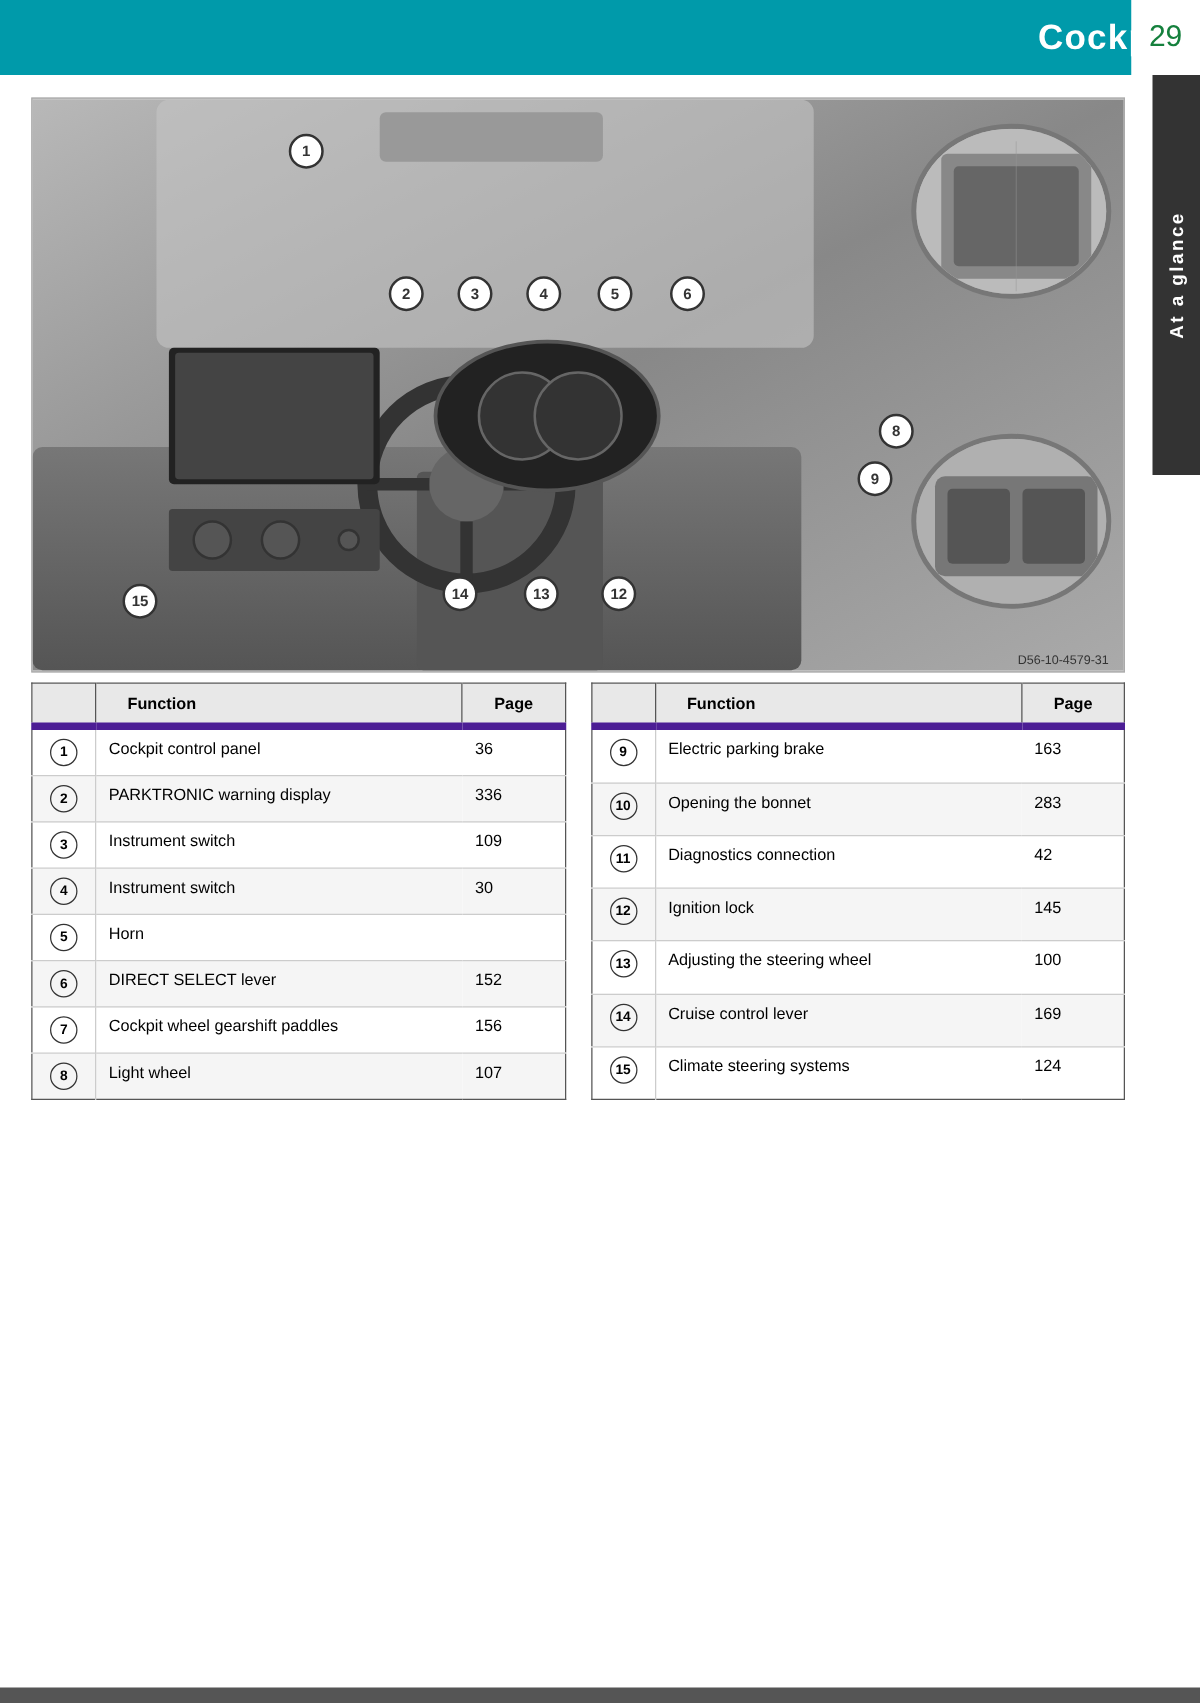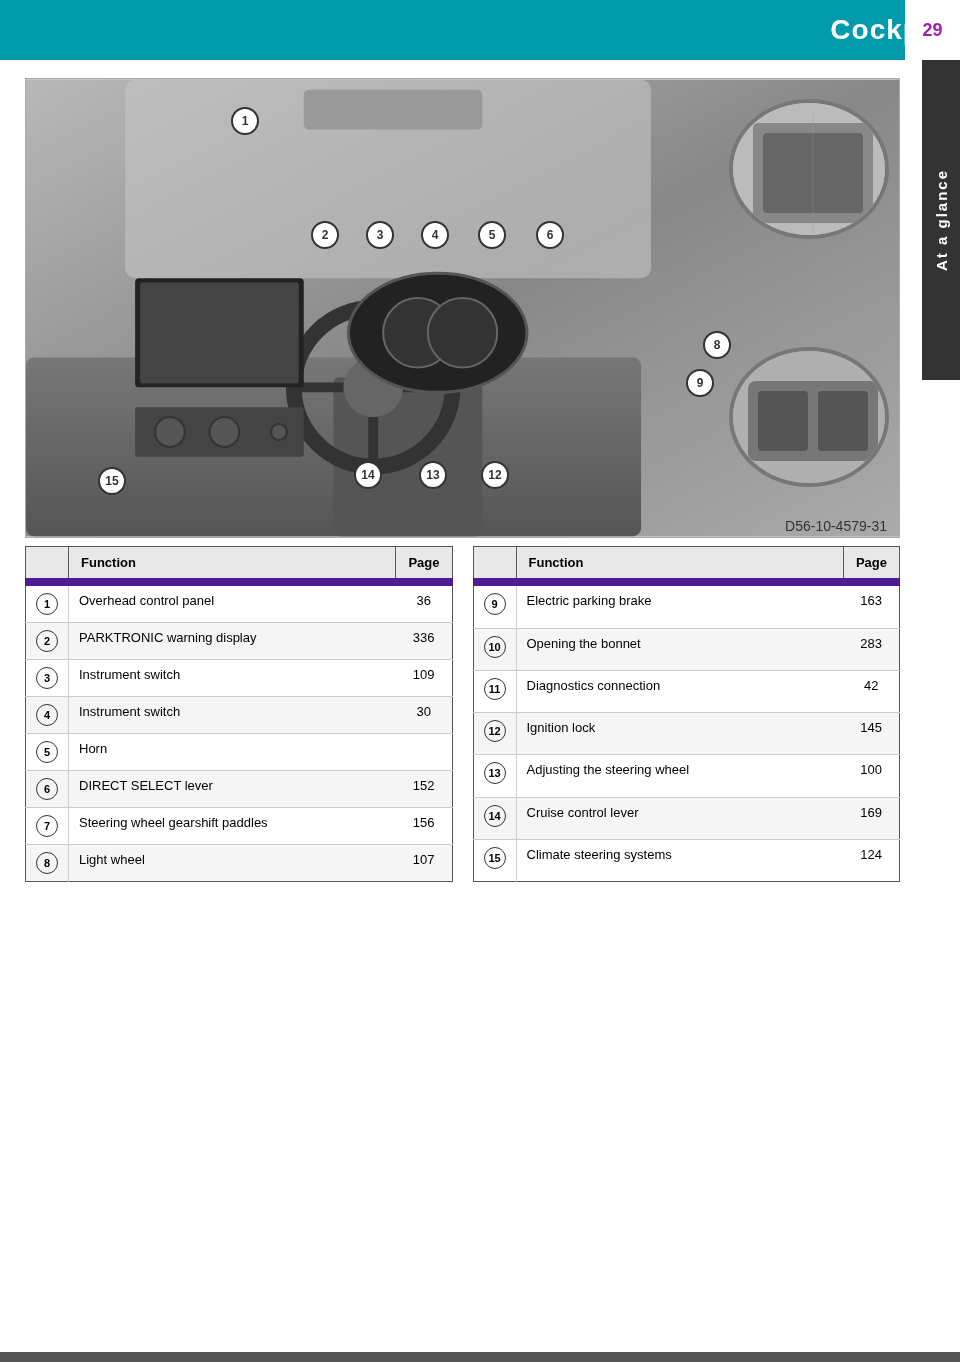--- a/index.html
+++ b/index.html
@@ -34,23 +34,23 @@
       right: 0;
       top: 0;
       background: #fff;
       width: 55px;
       height: 60px;
       display: flex;
       align-items: center;
       justify-content: center;
     }
     .page-number {
-      font-size: 18px;
-      font-weight: bold;
-      color: #a21caf;
+      font-size: 24px;
+      font-weight: normal;
+      color: #15803d;
     }
 
     
     .side-tab {
       position: absolute;
       right: 0;
       top: 60px;
       width: 38px;
       background: #333;
       height: 320px;
@@ -113,25 +113,25 @@
     }
 
     .function-table {
       flex: 1;
       border-collapse: collapse;
       border: 1px solid #555;
     }
 
     .function-table th {
       background: #e8e8e8;
-      padding: 8px 12px;
+      padding: 8px 25px;
       text-align: left;
       font-weight: bold;
       font-size: 13px;
-      border-bottom: 8px solid #4c1d95;
+      border-bottom: 6px solid #4c1d95;
       border-right: 1px solid #555;
     }
 
     .function-table th:last-child {
       border-right: none;
     }
 
     .function-table td {
       padding: 7px 10px;
       border-bottom: 1px solid #ccc;
@@ -139,21 +139,21 @@
       font-size: 13px;
     }
 
     .function-table td:first-child {
       text-align: center;
       width: 36px;
       border-right: 1px solid #ccc;
     }
 
     .function-table td:last-child {
-      text-align: center;
+      text-align: left;
       width: 45px;
     }
 
     .function-table tr:last-child td {
       border-bottom: none;
     }
 
     .function-table tr:nth-child(even) {
       background: #f5f5f5;
     }
@@ -212,21 +212,21 @@
     
     .car-bg {
       width: 100%;
       height: 100%;
     }
 
     .image-caption {
       position: absolute;
       bottom: 3px;
       right: 12px;
-      font-size: 14px;
+      font-size: 10px;
       color: #333;
       margin-top: 43px;
     }
 
     
     .bottom-space {
       height: 500px;
     }
   </style>
 </head>
@@ -347,21 +347,21 @@
       <thead>
         <tr>
           <th colspan="1" style="border-right:1px solid #555;"></th>
           <th>Function</th>
           <th>Page</th>
         </tr>
       </thead>
       <tbody id="left-table-body">
       <tr>
       <td><span class="circle-num">1</span></td>
-      <td>Overhead control panel</td>
+      <td>Cockpit control panel</td>
       <td>36</td>
     </tr>
           <tr>
       <td><span class="circle-num">2</span></td>
       <td>PARKTRONIC warning display</td>
       <td>336</td>
     </tr>
           <tr>
       <td><span class="circle-num">3</span></td>
       <td>Instrument switch</td>
@@ -377,21 +377,21 @@
       <td>Horn</td>
       <td></td>
     </tr>
           <tr>
       <td><span class="circle-num">6</span></td>
       <td>DIRECT SELECT lever</td>
       <td>152</td>
     </tr>
           <tr>
       <td><span class="circle-num">7</span></td>
-      <td>Steering wheel gearshift paddles</td>
+      <td>Cockpit wheel gearshift paddles</td>
       <td>156</td>
     </tr>
           <tr>
       <td><span class="circle-num">8</span></td>
       <td>Light wheel</td>
       <td>107</td>
     </tr>
         </tbody>
     </table>
 

